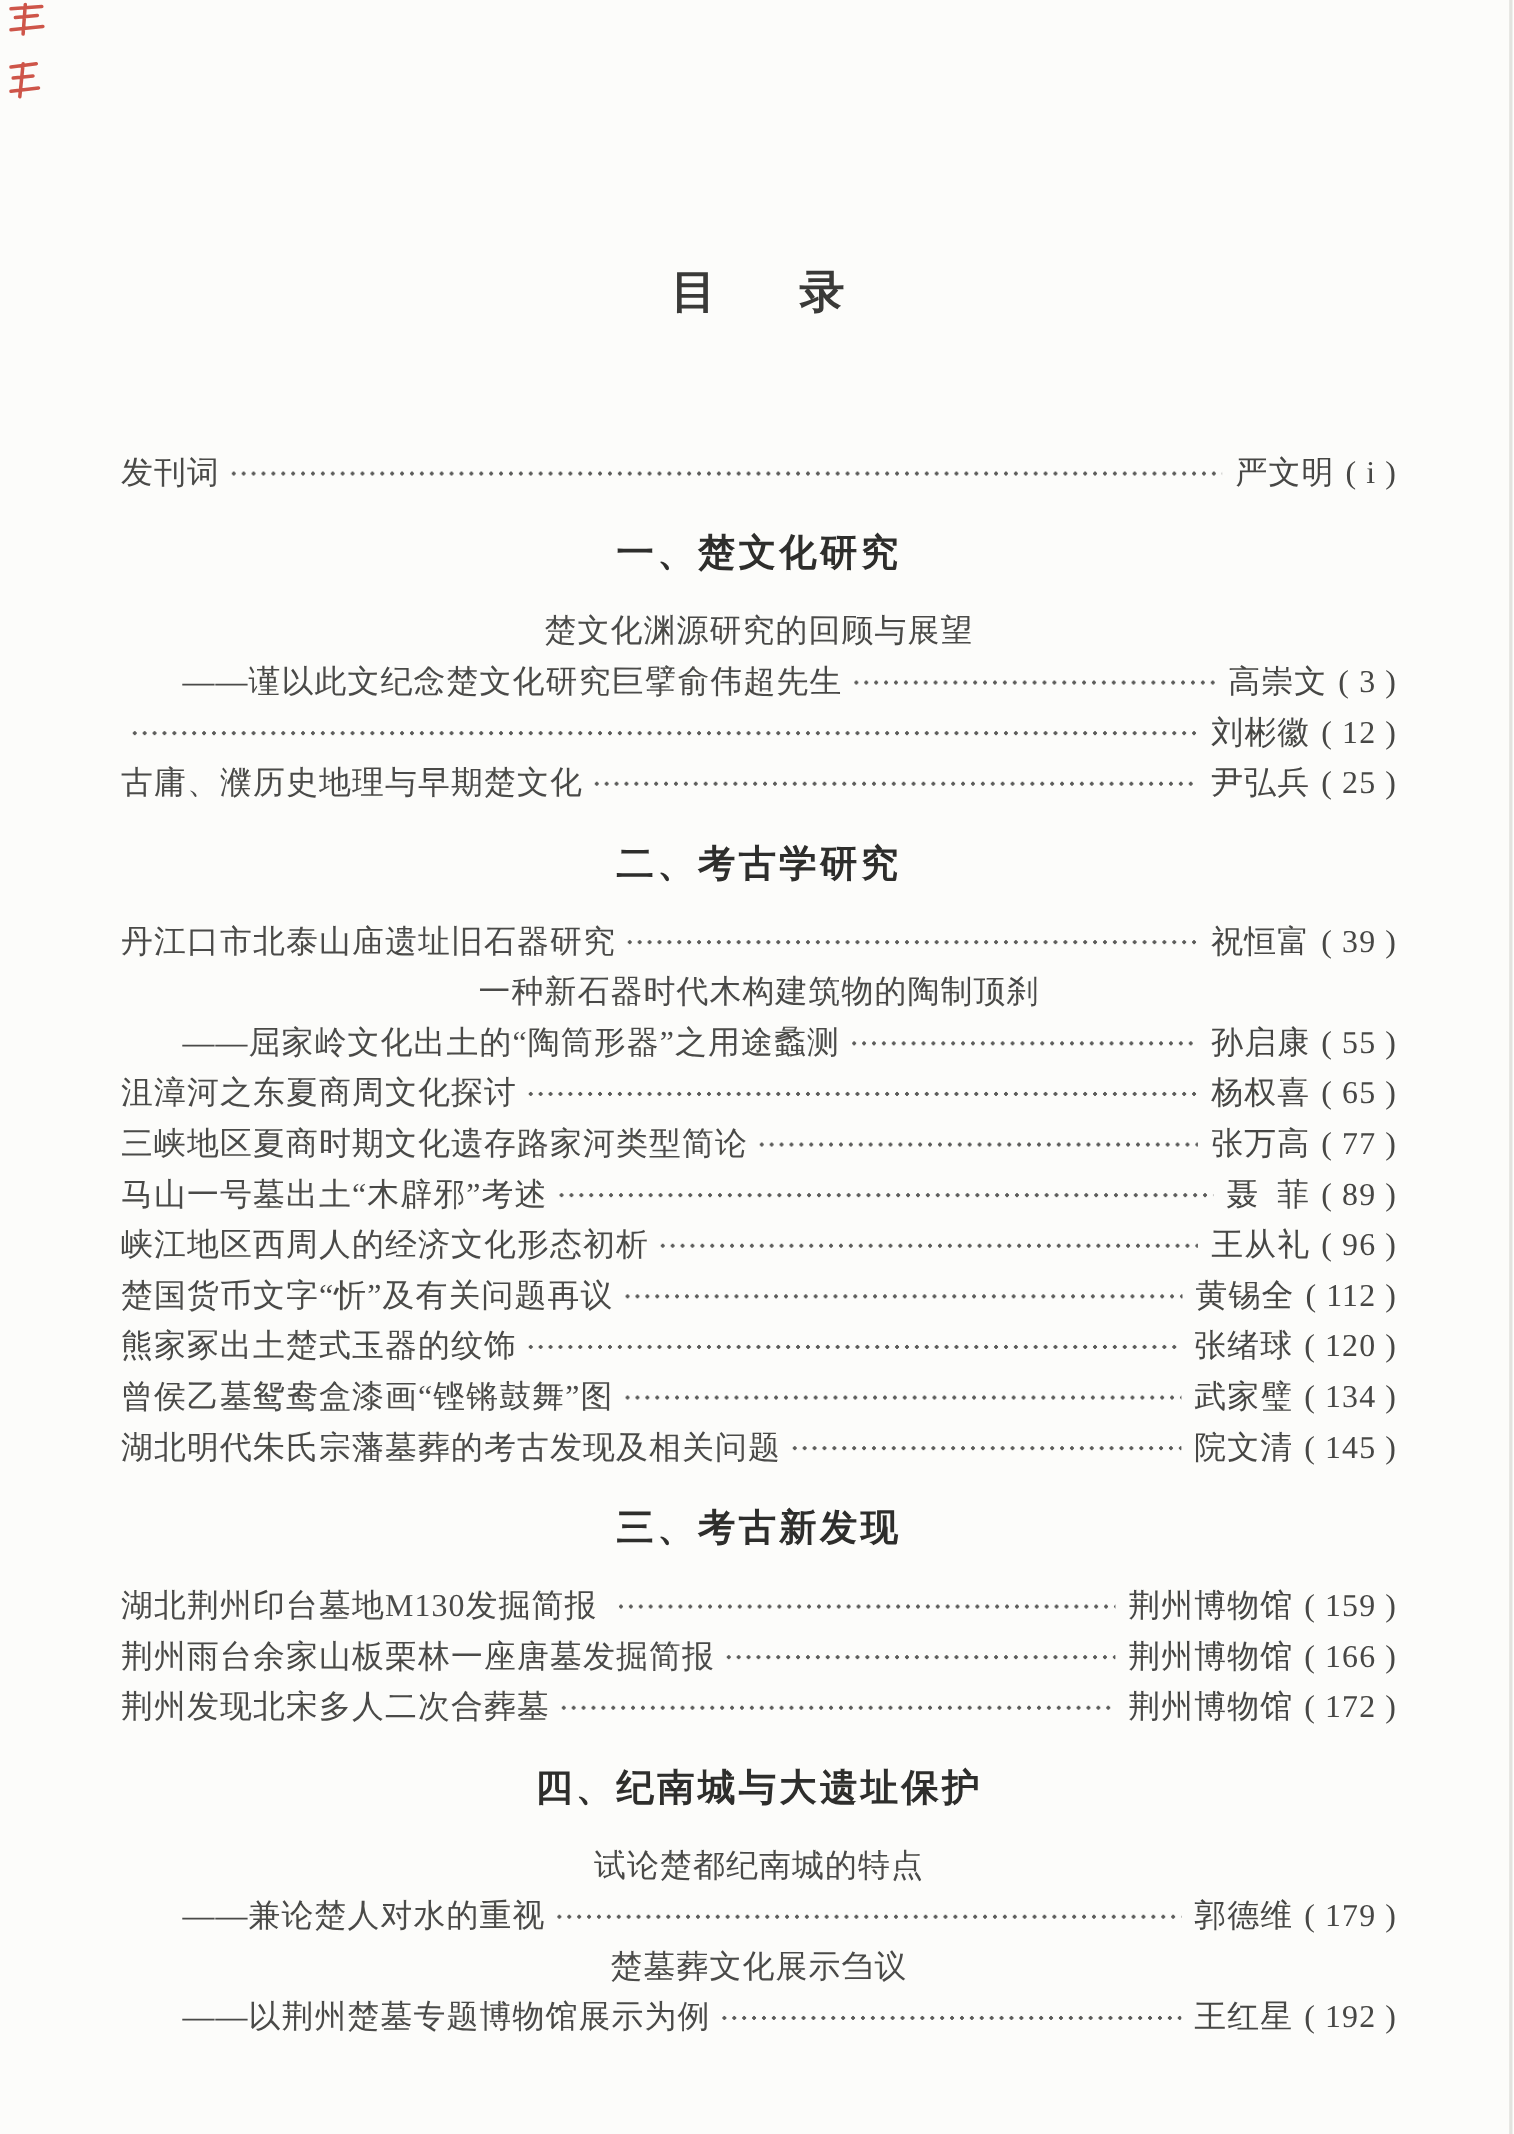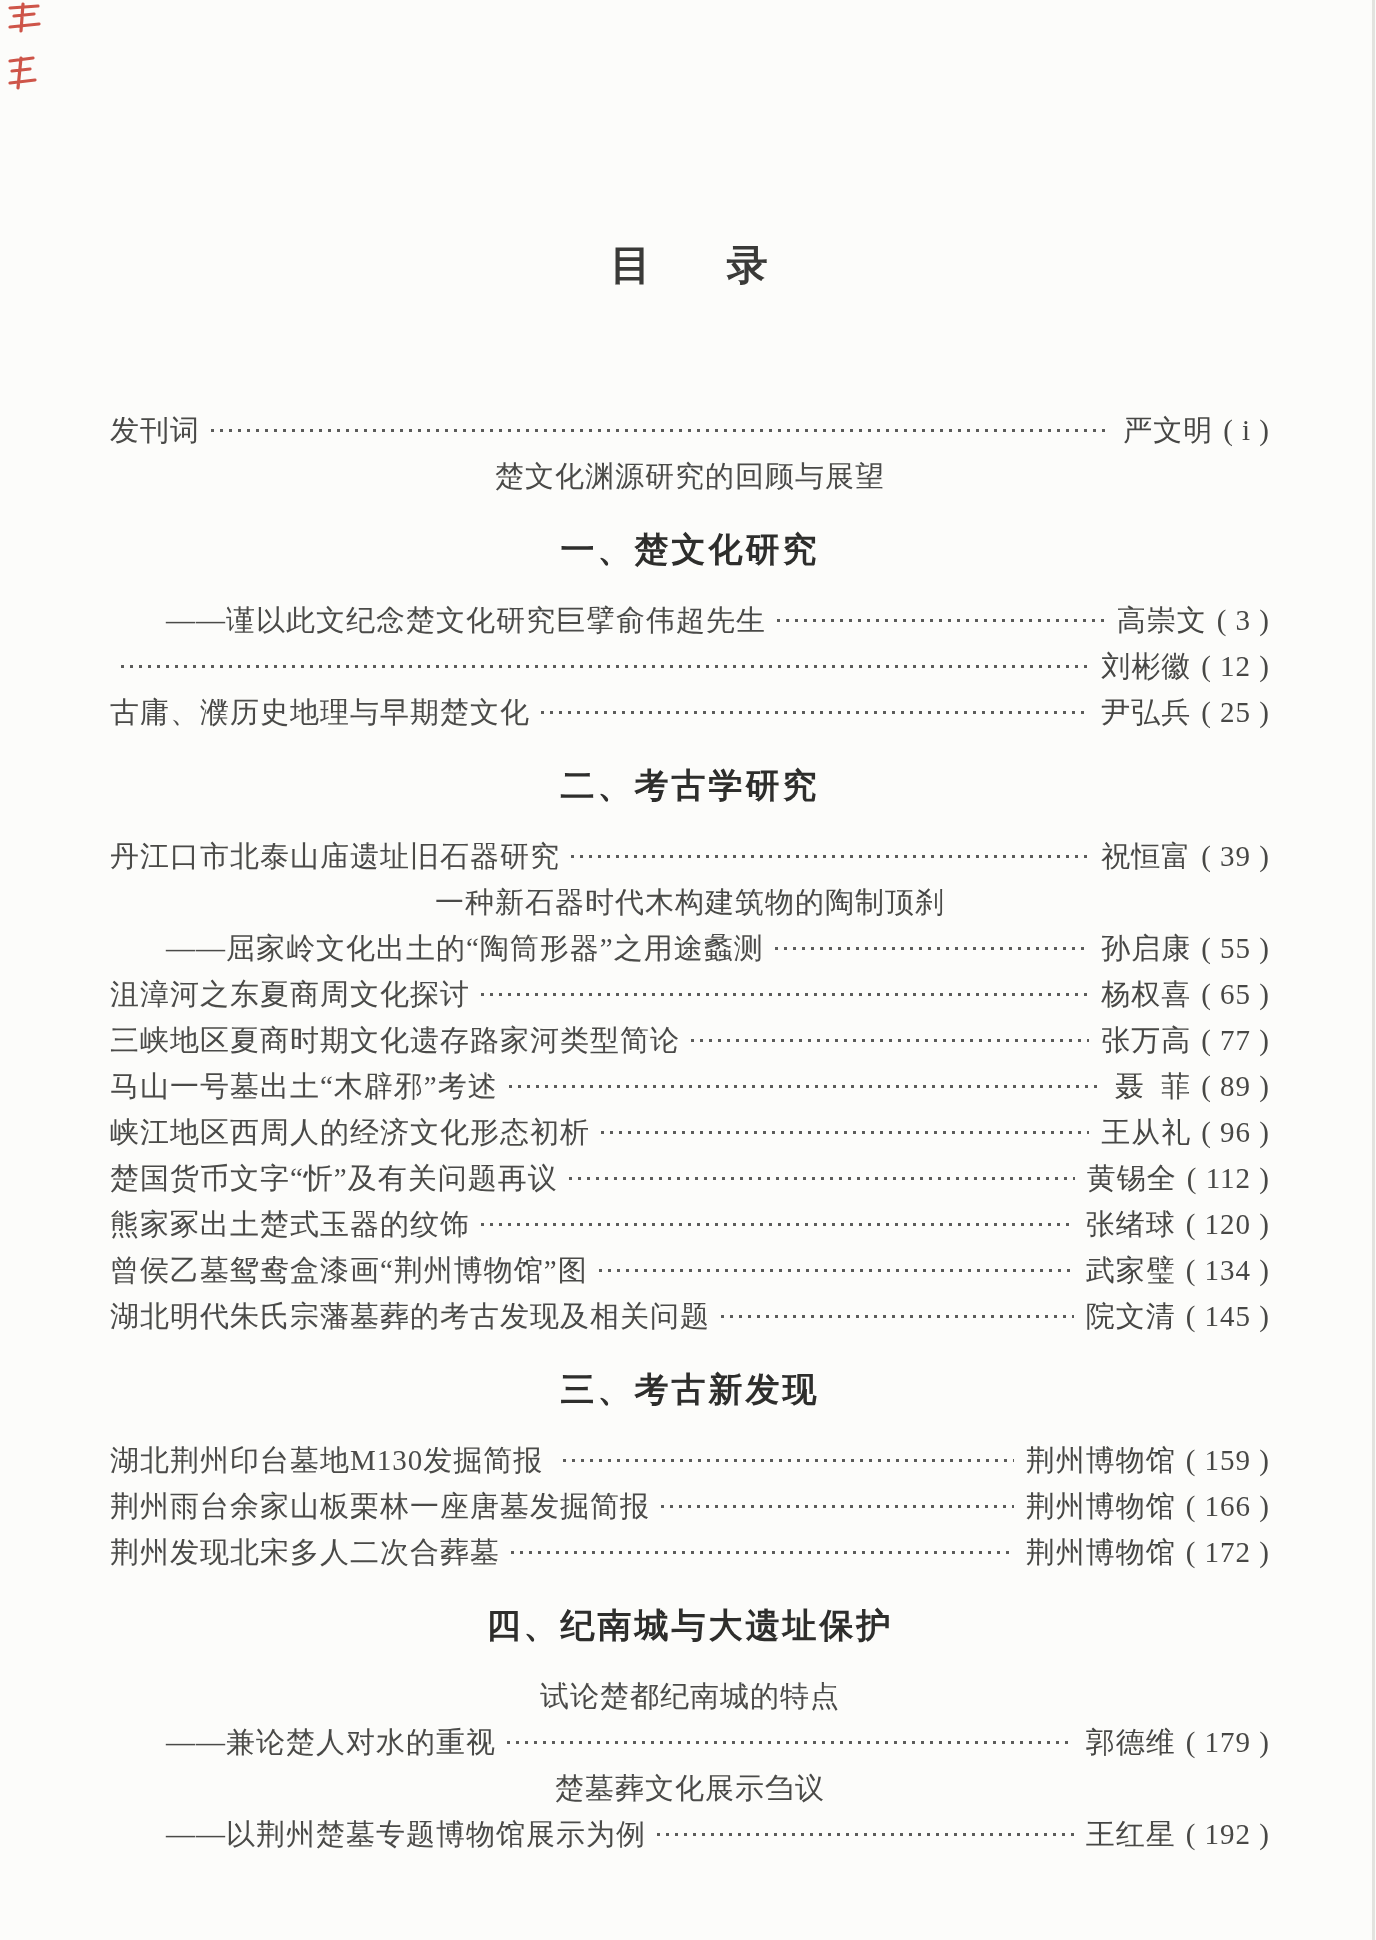--- a/index.html
+++ b/index.html
@@ -123,24 +123,24 @@
 
   <div class="content">
     <h1 class="page-title">目      录</h1>
     <div class="rows">
         <div class="row entry-row">
           <span class="entry-title">发刊词</span>
           <span class="dots"></span>
           <span class="entry-author">严文明</span>
           <span class="entry-page">( i )</span>
         </div>
+        <div class="row heading-row"><span class="heading-text">一、楚文化研究</span></div>
         <div class="row entry-row">
           <span class="entry-title">楚文化渊源研究的回顾与展望</span>
         </div>
-        <div class="row heading-row"><span class="heading-text">一、楚文化研究</span></div>
         <div class="row entry-row indent">
           <span class="entry-title">——谨以此文纪念楚文化研究巨擘俞伟超先生</span>
           <span class="dots"></span>
           <span class="entry-author">高崇文</span>
           <span class="entry-page">( 3 )</span>
         </div>
         <div class="row entry-row">
           <span class="dots"></span>
           <span class="entry-author">刘彬徽</span>
           <span class="entry-page">( 12 )</span>
@@ -197,21 +197,21 @@
           <span class="entry-author">黄锡全</span>
           <span class="entry-page">( 112 )</span>
         </div>
         <div class="row entry-row">
           <span class="entry-title">熊家冢出土楚式玉器的纹饰</span>
           <span class="dots"></span>
           <span class="entry-author">张绪球</span>
           <span class="entry-page">( 120 )</span>
         </div>
         <div class="row entry-row">
-          <span class="entry-title">曾侯乙墓鸳鸯盒漆画“荆州博物馆”图</span>
+          <span class="entry-title">曾侯乙墓鸳鸯盒漆画“铿锵鼓舞”图</span>
           <span class="dots"></span>
           <span class="entry-author">武家璧</span>
           <span class="entry-page">( 134 )</span>
         </div>
         <div class="row entry-row">
           <span class="entry-title">湖北明代朱氏宗藩墓葬的考古发现及相关问题</span>
           <span class="dots"></span>
           <span class="entry-author">院文清</span>
           <span class="entry-page">( 145 )</span>
         </div>

